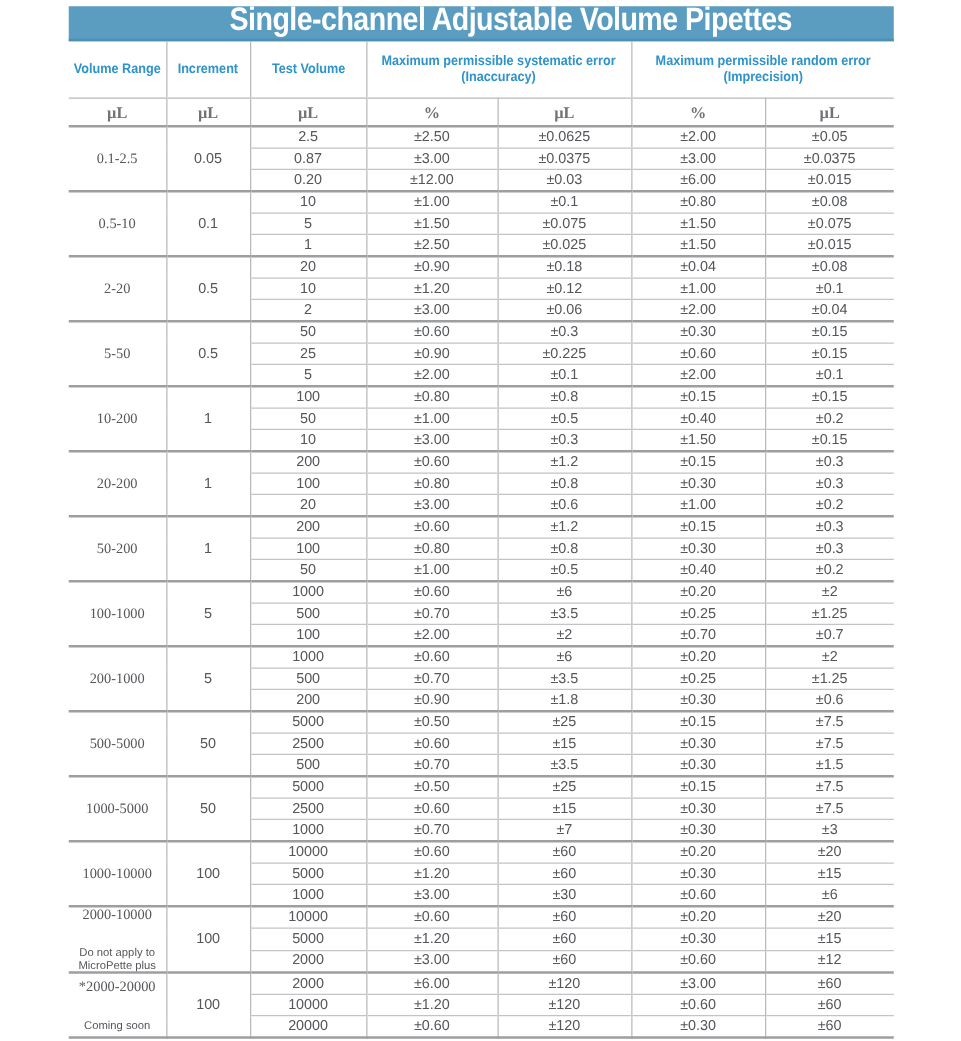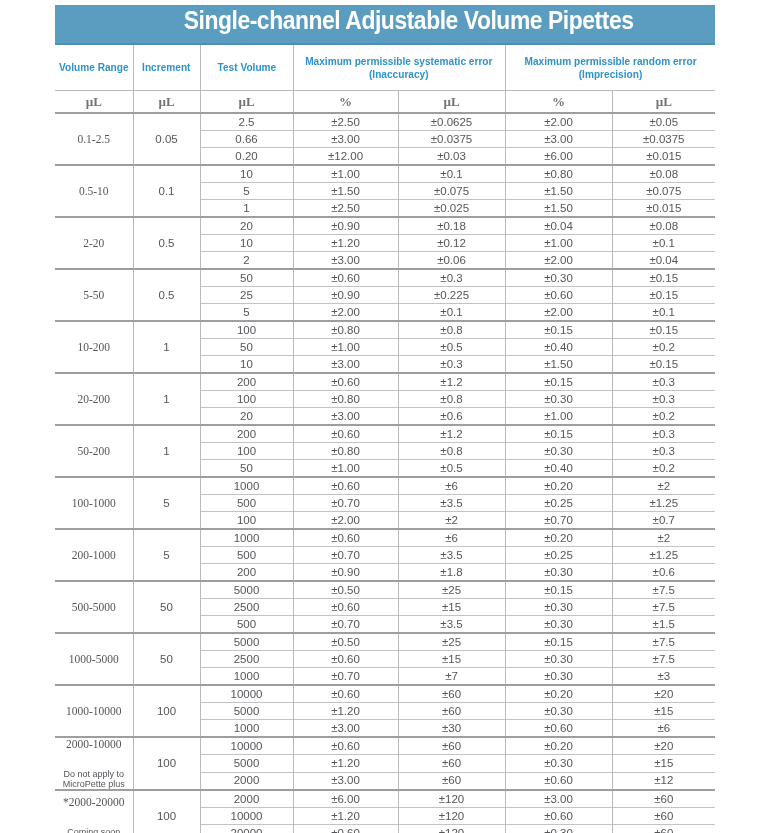--- a/index.html
+++ b/index.html
@@ -15,23 +15,23 @@
     width:769px;height:833px;
     font-family:"Liberation Sans", sans-serif;
     color:var(--text);
     overflow:hidden;
   }
   .doc{
     width:660px;
     margin:5px 54px 0 55px;
   }
   .title-bar{
-    height:40px;
+    height:28px;
     background:var(--band);
-    display:flex;align-items:flex-start;justify-content:center;
+    display:flex;align-items:flex-end;justify-content:center;
     border-bottom:2px solid #4e90b4;
     box-sizing:border-box;
     padding-left:48px;
   }
   .title-text{
     color:#ffffff;
     font-weight:700;
     font-size:26px;
     letter-spacing:-0.5px;
     display:inline-block;
@@ -151,21 +151,21 @@
             <div class="range-value">0.1-2.5</div>
           </td>
           <td class="col-increment" rowspan="3">0.05</td>
           <td class="data-cell">2.5</td>
           <td class="data-cell">±2.50</td>
           <td class="data-cell">±0.0625</td>
           <td class="data-cell">±2.00</td>
           <td class="data-cell">±0.05</td>
         </tr>
         <tr class="inner-row">
-          <td class="data-cell">0.66</td>
+          <td class="data-cell">0.87</td>
           <td class="data-cell">±3.00</td>
           <td class="data-cell">±0.0375</td>
           <td class="data-cell">±3.00</td>
           <td class="data-cell">±0.0375</td>
         </tr>
         <tr class="inner-row">
           <td class="data-cell">0.20</td>
           <td class="data-cell">±12.00</td>
           <td class="data-cell">±0.03</td>
           <td class="data-cell">±6.00</td>

